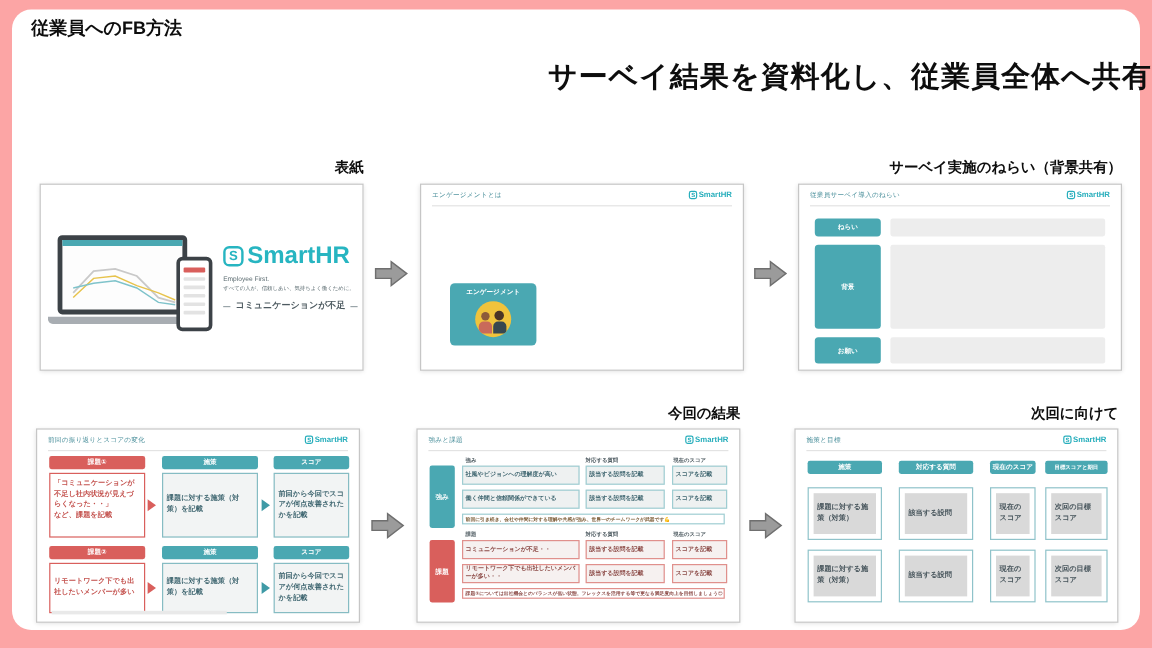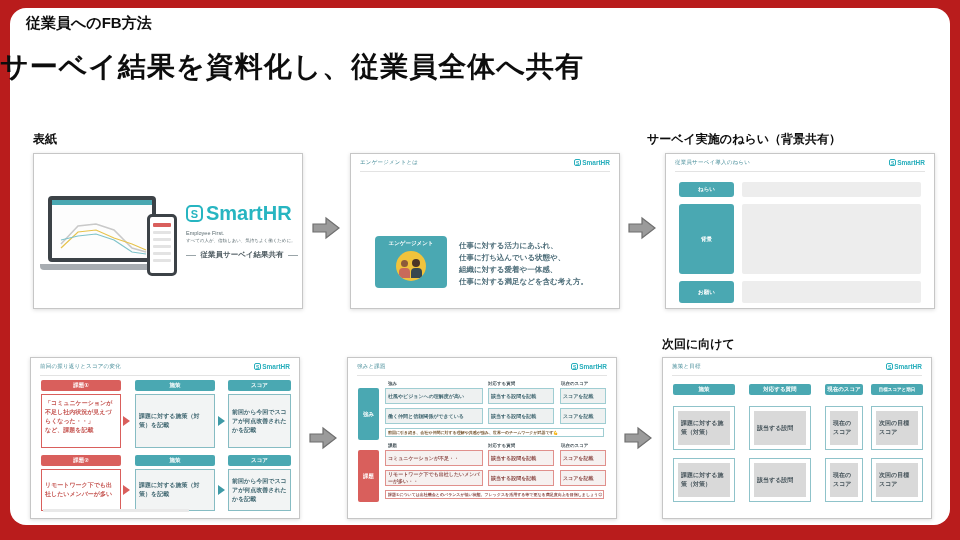--- a/index.html
+++ b/index.html
@@ -1,23 +1,23 @@
 <!DOCTYPE html>
 <html><head>
 <meta charset="utf-8">
 <style>
   html,body{margin:0;padding:0;background:#e8e8e8;}
   *{box-sizing:border-box;}
-  .canvas{position:relative;width:960px;height:540px;background:#b91c1c;overflow:hidden;
+  .canvas{position:relative;width:960px;height:540px;background:#fca5a5;overflow:hidden;
           font-family:"Liberation Sans","DejaVu Sans",sans-serif;}
   .panel{position:absolute;left:10px;top:8px;right:10px;bottom:15px;background:#ffffff;border-radius:16px;}
   .frame-label{position:absolute;left:26px;top:14px;font-size:15px;font-weight:bold;color:#0d0d0d;}
-  .main-title{position:absolute;left:0;right:0;top:48px;text-align:left;font-size:28px;font-weight:bold;color:#0d0d0d;letter-spacing:1px;}
-
-  .caption{position:absolute;width:270px;text-align:left;font-size:12px;font-weight:bold;color:#0d0d0d;}
+  .main-title{position:absolute;left:0;right:0;top:48px;text-align:right;font-size:24px;font-weight:bold;color:#0d0d0d;letter-spacing:1px;}
+
+  .caption{position:absolute;width:270px;text-align:right;font-size:12px;font-weight:bold;color:#0d0d0d;}
   .thumb{position:absolute;width:270px;background:#ffffff;border:1px solid #c6c6c6;box-shadow:0 1px 4px rgba(0,0,0,.14);}
 
   
   .flow-arrow{position:absolute;width:30px;height:24px;}
 
   
   .sl-head{position:absolute;left:9px;right:9px;top:5px;height:13px;border-bottom:1px solid #e3e3e3;
            display:flex;justify-content:space-between;align-items:flex-start;}
   .sl-head-title{font-size:5.5px;color:#4a8f9b;letter-spacing:.2px;}
   .sl-brand{font-size:6.5px;font-weight:bold;color:#27aebc;display:flex;align-items:center;gap:1px;}
@@ -92,21 +92,22 @@
 </head>
 <body>
 
 <div class="canvas">
   <div class="panel"></div>
 
   <div class="frame-label">従業員へのFB方法</div>
   <div class="main-title">サーベイ結果を資料化し、従業員全体へ共有</div>
 
   <div class="caption" style="left:33px;top:131px;">表紙</div>
-  <div class="caption" style="left:647px;top:131px;">サーベイ実施のねらい（背景共有）</div>
+  <div class="caption" style="left:665px;top:131px;">サーベイ実施のねらい（背景共有）</div>
+  <div class="caption" style="left:347px;top:336px;">今回の結果</div>
   <div class="caption" style="left:662px;top:336px;">次回に向けて</div>
 
   <svg class="flow-arrow" style="left:311px;top:216px;" viewBox="0 0 30 24">
     <polygon points="2,8 15,8 15,2 28,12 15,22 15,16 2,16" fill="#9b9b9b" stroke="#6f6f6f" stroke-width="1.2"></polygon>
   </svg>
   <svg class="flow-arrow" style="left:627px;top:216px;" viewBox="0 0 30 24">
     <polygon points="2,8 15,8 15,2 28,12 15,22 15,16 2,16" fill="#9b9b9b" stroke="#6f6f6f" stroke-width="1.2"></polygon>
   </svg>
   <svg class="flow-arrow" style="left:308px;top:426px;" viewBox="0 0 30 24">
     <polygon points="2,8 15,8 15,2 28,12 15,22 15,16 2,16" fill="#9b9b9b" stroke="#6f6f6f" stroke-width="1.2"></polygon>
@@ -135,21 +136,21 @@
     </div>
     <div class="cover-logo">
       <div class="cover-brand">
         <span class="s-big">S</span>
         <span>SmartHR</span>
       </div>
       <div class="cover-tag1">Employee First.</div>
       <div class="cover-tag2">すべての人が、信頼しあい、気持ちよく働くために。</div>
       <div class="cover-banner">
         <span class="dash"></span>
-        <span>従業員サーベイ結果共有</span>
+        <span>コミュニケーションが不足</span>
         <span class="dash"></span>
       </div>
     </div>
   </div>
 
   <div class="thumb" style="left:350px;top:153px;height:156px;">
     <div class="sl-head">
       <span class="sl-head-title">エンゲージメントとは</span>
       <span class="sl-brand">
         <span class="s-mini">S</span>
@@ -158,24 +159,20 @@
     </div>
     <div class="t2-badge">
       <div class="t2-badge-label">エンゲージメント</div>
       <div class="t2-circle">
         <div class="head1"></div>
         <div class="head2"></div>
         <div class="body1"></div>
         <div class="body2"></div>
       </div>
     </div>
-    <div class="t2-desc">仕事に対する活力にあふれ、
-仕事に打ち込んでいる状態や、
-組織に対する愛着や一体感、
-仕事に対する満足などを含む考え方。</div>
   </div>
 
   <div class="thumb" style="left:665px;top:153px;height:156px;">
     <div class="sl-head">
       <span class="sl-head-title">従業員サーベイ導入のねらい</span>
       <span class="sl-brand">
         <span class="s-mini">S</span>
         <span>SmartHR</span>
       </span>
     </div>

